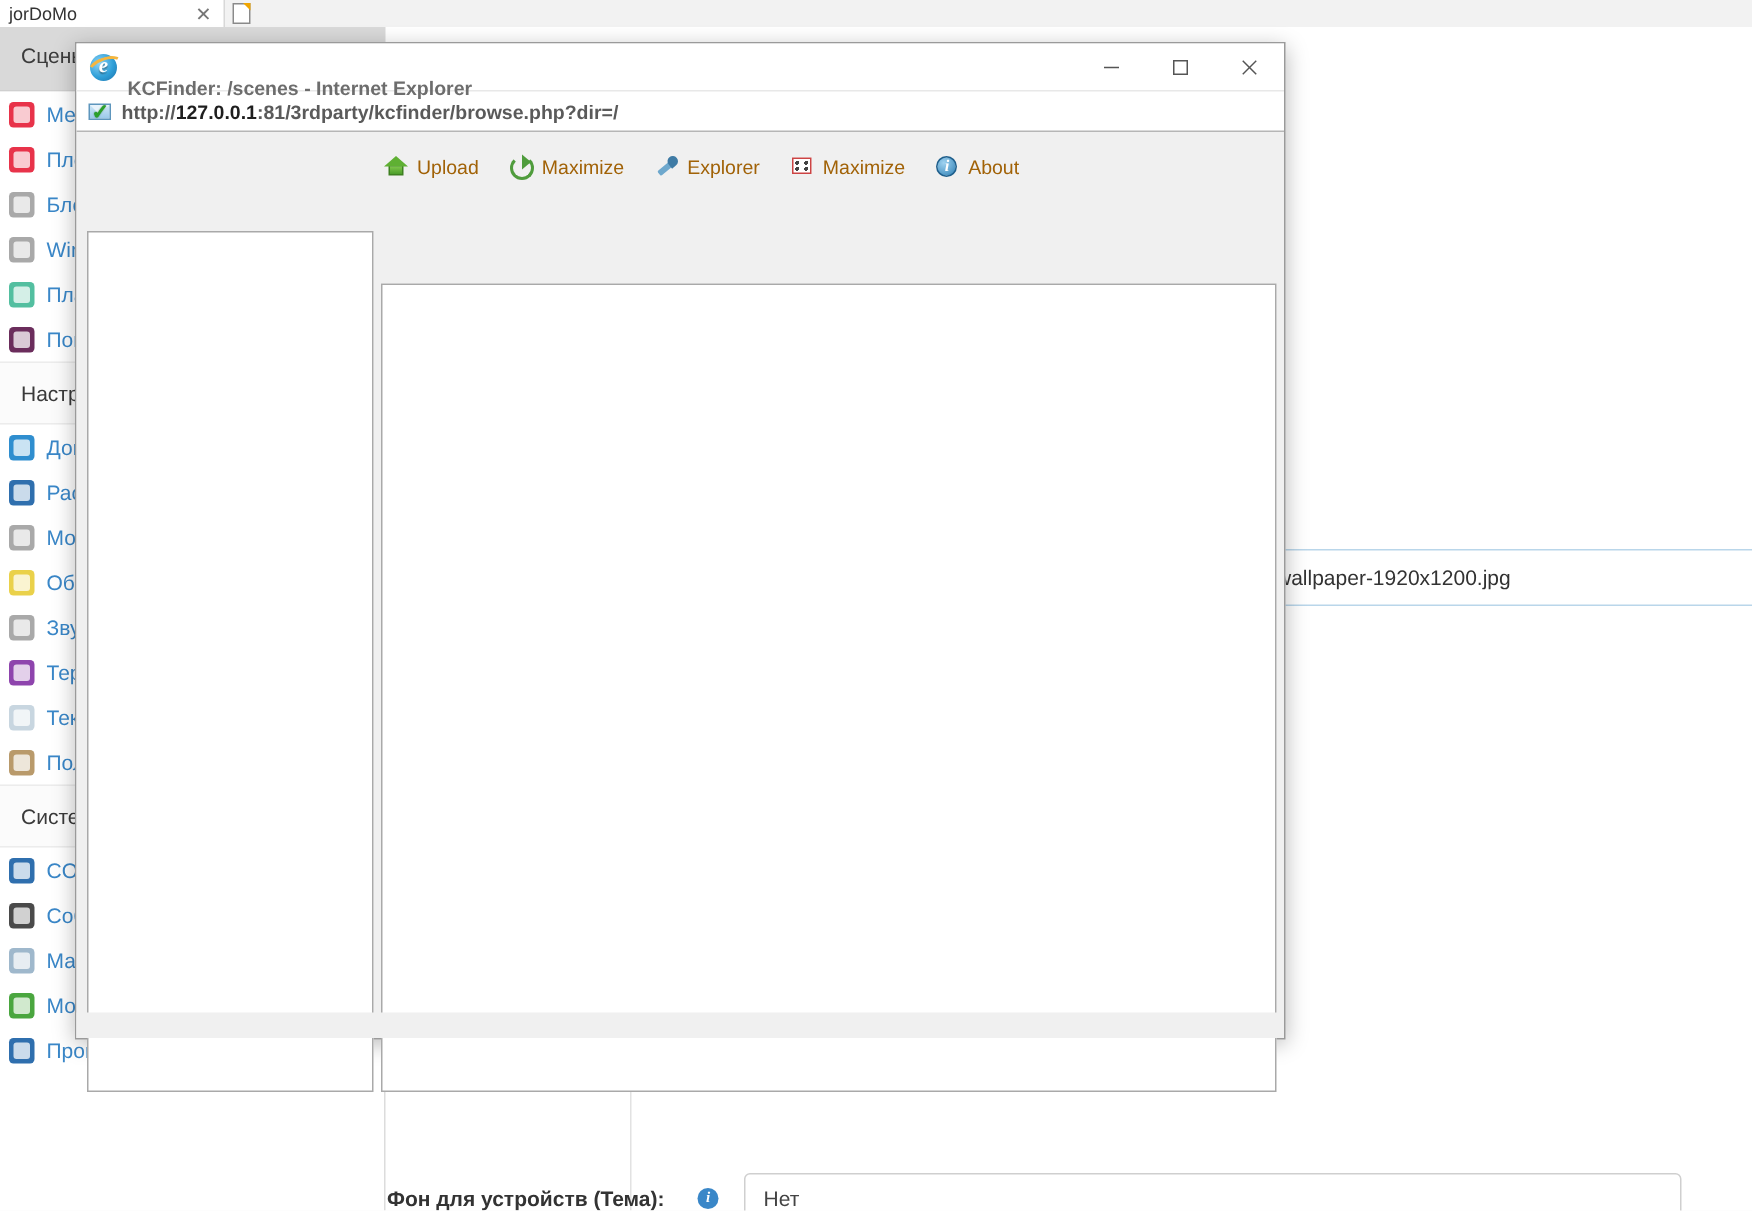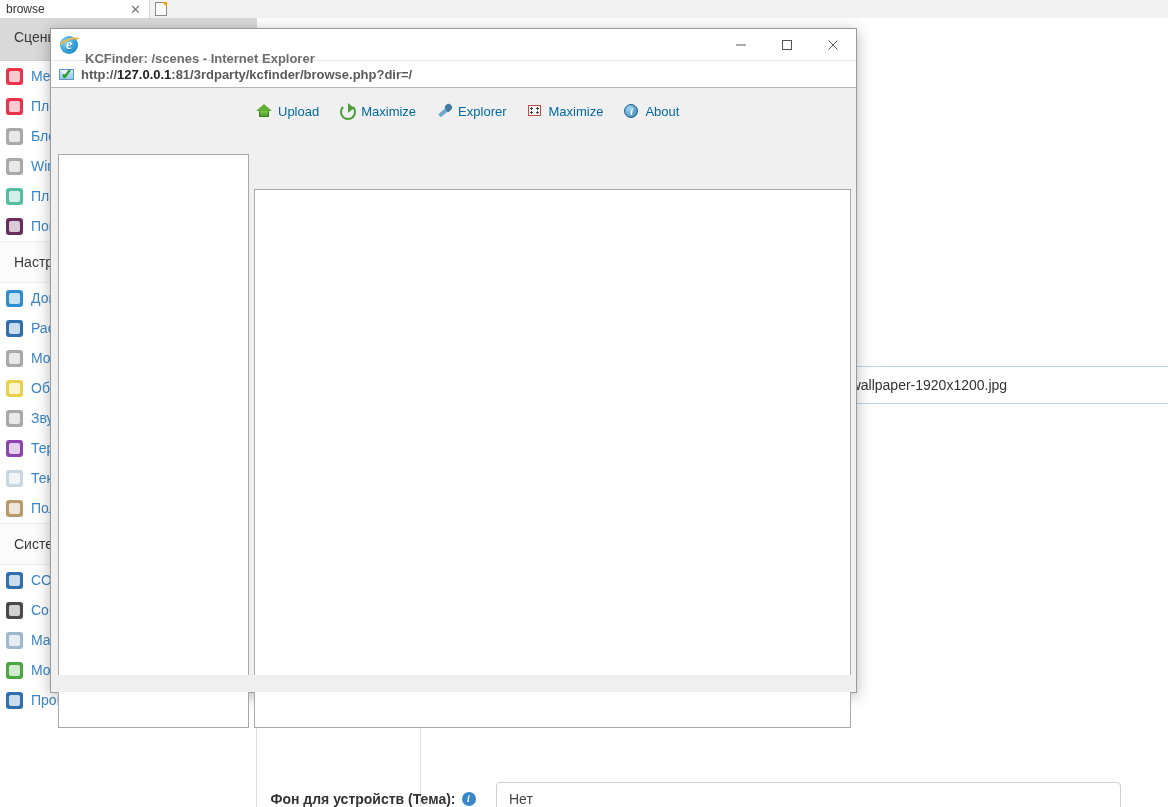--- a/index.html
+++ b/index.html
@@ -199,22 +199,22 @@
   .theme-label {
     width: 238px;
     text-align: right;
     font-size: 14px;
     font-weight: bold;
     color: #333;
     padding-right: 8px;
     box-sizing: border-box;
     display: flex;
     align-items: center;
-    justify-content: center;
-    gap: 6px;
+    justify-content: flex-start;
+    gap: 22px;
   }
   .info-badge {
     display: inline-flex;
     align-items: center;
     justify-content: center;
     width: 14px; height: 14px;
     border-radius: 50%;
     background: #3a87c8;
     color: #fff;
     font-size: 10px;
@@ -384,21 +384,21 @@
     height: 30px;
     display: flex;
     align-items: center;
     gap: 20px;
   }
   .kc-tool {
     display: flex;
     align-items: center;
     gap: 6px;
     font-size: 13px;
-    color: #0369a1;
+    color: #a16207;
     cursor: pointer;
     white-space: nowrap;
   }
   .kc-tool .ti { width: 16px; height: 16px; position: relative; flex: 0 0 auto; }
 
   
   .ti-upload::before {
     content: "";
     position: absolute;
     left: 3px; top: 7px;
@@ -521,21 +521,21 @@
     width: 100%; height: 17px;
     background: #f0f0f0;
   }
 </style>
 </head>
 <body>
 
 <div class="browser-chrome">
   <div class="tab-strip">
     <div class="browser-tab">
-      <span class="tab-title">browse</span>
+      <span class="tab-title">jorDoMo</span>
       <span class="tab-close">✕</span>
     </div>
     <div class="new-tab-btn">
       <span class="page-glyph"></span>
     </div>
   </div>
 </div>
 
 <div class="black-band"></div>
 

